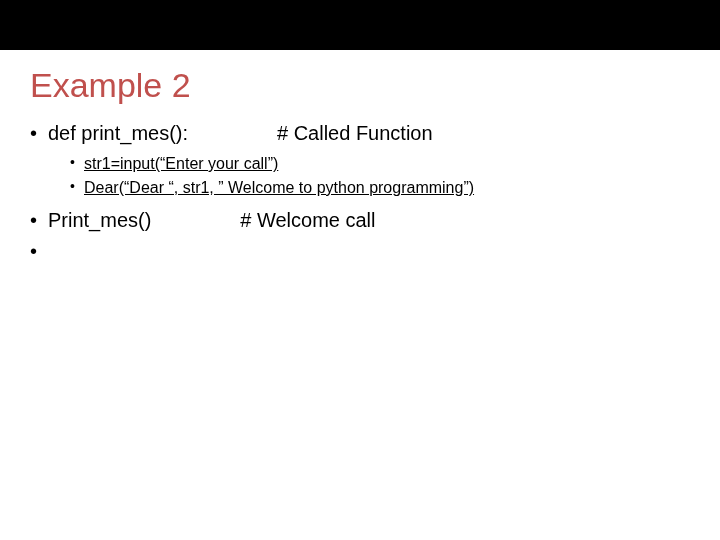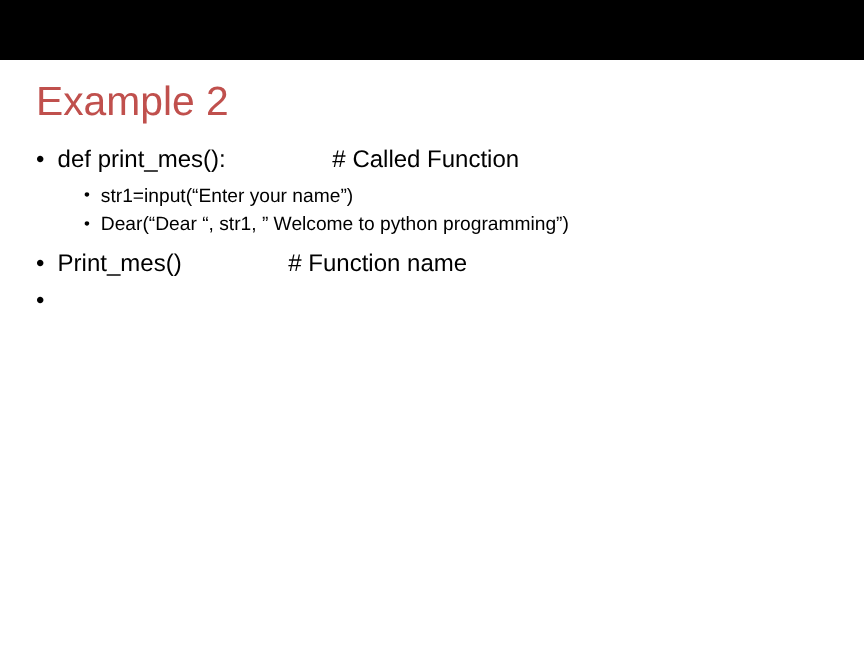--- a/index.html
+++ b/index.html
@@ -25,20 +25,21 @@
   .title {
     font-size: 34px;
     color: #C0504D;
     font-weight: 400;
     margin: 16px 0 14px 30px;
   }
   ul.level1 {
     list-style: none;
     padding: 0;
     margin: 0 0 0 30px;
+    text-decoration: underline;
   }
   ul.level1 > li {
     position: relative;
     padding-left: 18px;
     font-size: 20px;
     line-height: 1.45;
     margin-bottom: 2px;
   }
   ul.level1 > li::before {
     content: "•";
@@ -77,24 +78,24 @@
 
 <div class="slide">
   <div class="top-bar"></div>
 
   <div class="title">Example 2</div>
 
   <ul class="level1">
     <li>
       <span class="row">def print_mes():</span><span class="row">                </span><span class="row"># Called Function</span>
       <ul class="level2">
-        <li>str1=input(“Enter your name”)</li>
+        <li>str1=input(“Enter your call”)</li>
         <li>Dear(“Dear “, str1, ” Welcome to python programming”)</li>
       </ul>
     </li>
     <li>
-      <span class="row">Print_mes()</span><span class="row">                </span><span class="row"># Function name</span>
+      <span class="row">Print_mes()</span><span class="row">                </span><span class="row"># Welcome call</span>
     </li>
     <li>
       <span></span>
     </li>
   </ul>
 </div>
 
 </body></html>

